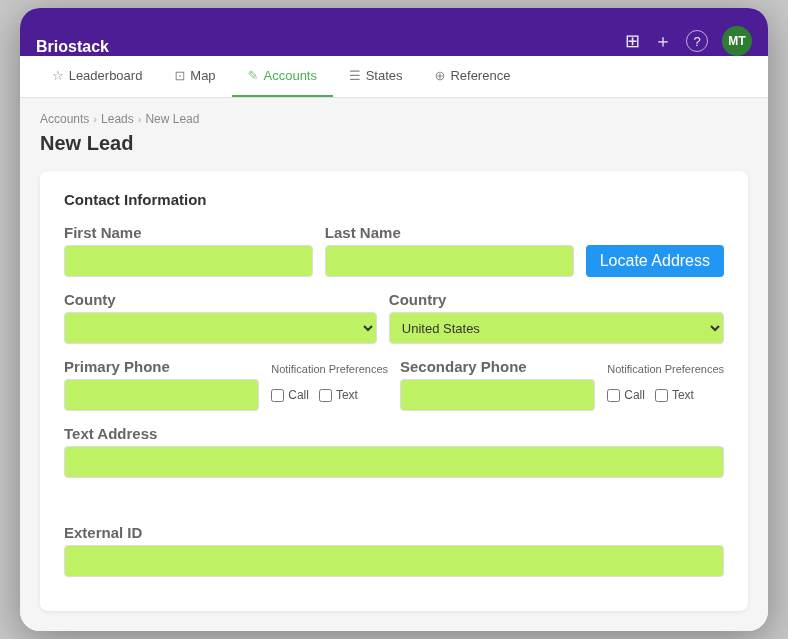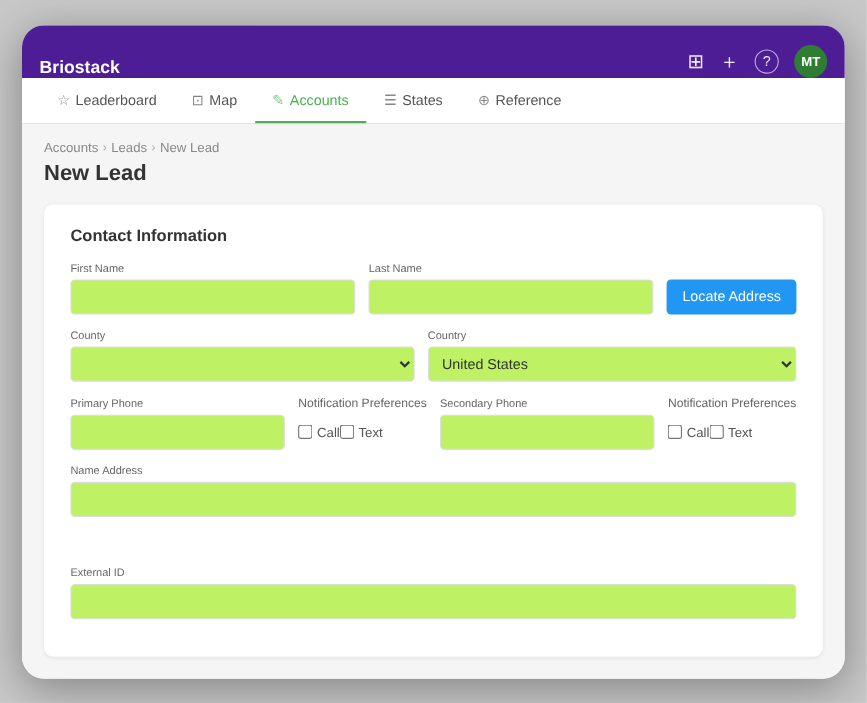--- a/index.html
+++ b/index.html
@@ -128,23 +128,23 @@
       gap: 12px;
       margin-bottom: 14px;
       align-items: flex-end;
     }
     .form-group {
       display: flex;
       flex-direction: column;
       gap: 4px;
     }
     .form-group label {
-      font-size: 10px;
+      font-size: 15px;
       color: #666;
-      font-weight: 400;
+      font-weight: 700;
     }
     .form-group input,
     .form-group select {
       border: 1px solid #ddd;
       border-radius: 4px;
       padding: 6px 8px;
       font-size: 13px;
       color: #333;
       background: #bef264;
       outline: none;
@@ -161,41 +161,42 @@
     .form-group.primary-phone { flex: 1.6; }
     .form-group.secondary-phone { flex: 1.6; }
     .form-group.email { flex: 3.5; }
     .form-group.external-id { flex: 2; margin-top: 32px; }
     .locate-btn {
       background: #2196f3;
       color: white;
       border: none;
       border-radius: 4px;
       padding: 7px 14px;
-      font-size: 13px;
+      font-size: 16px;
       font-weight: 500;
       cursor: pointer;
       white-space: nowrap;
       height: 32px;
       margin-bottom: 0;
       align-self: flex-end;
     }
     .notification-group {
       display: flex;
       flex-direction: column;
       gap: 4px;
     }
     .notification-group label {
       font-size: 11px;
       color: #666;
       font-weight: 500;
     }
     .checkboxes {
       display: flex;
       align-items: center;
+      gap: 10px;
       height: 32px;
     }
     .checkbox-item {
       display: flex;
       align-items: center;
       gap: 4px;
       font-size: 12px;
       color: #555;
     }
     .checkbox-item input[type="checkbox"] {
@@ -325,21 +326,21 @@
             <div class="checkbox-item">
               <input type="checkbox" style="">
               <span>Text</span>
             </div>
           </div>
         </div>
       </div>
 
       <div class="form-row">
         <div class="form-group email">
-          <label>Name Address</label>
+          <label>Text Address</label>
           <input type="email" style="width: 100%;">
         </div>
       </div>
 
       <div class="form-row">
         <div class="form-group external-id">
           <label>External ID</label>
           <input type="text" style="">
         </div>
       </div>

